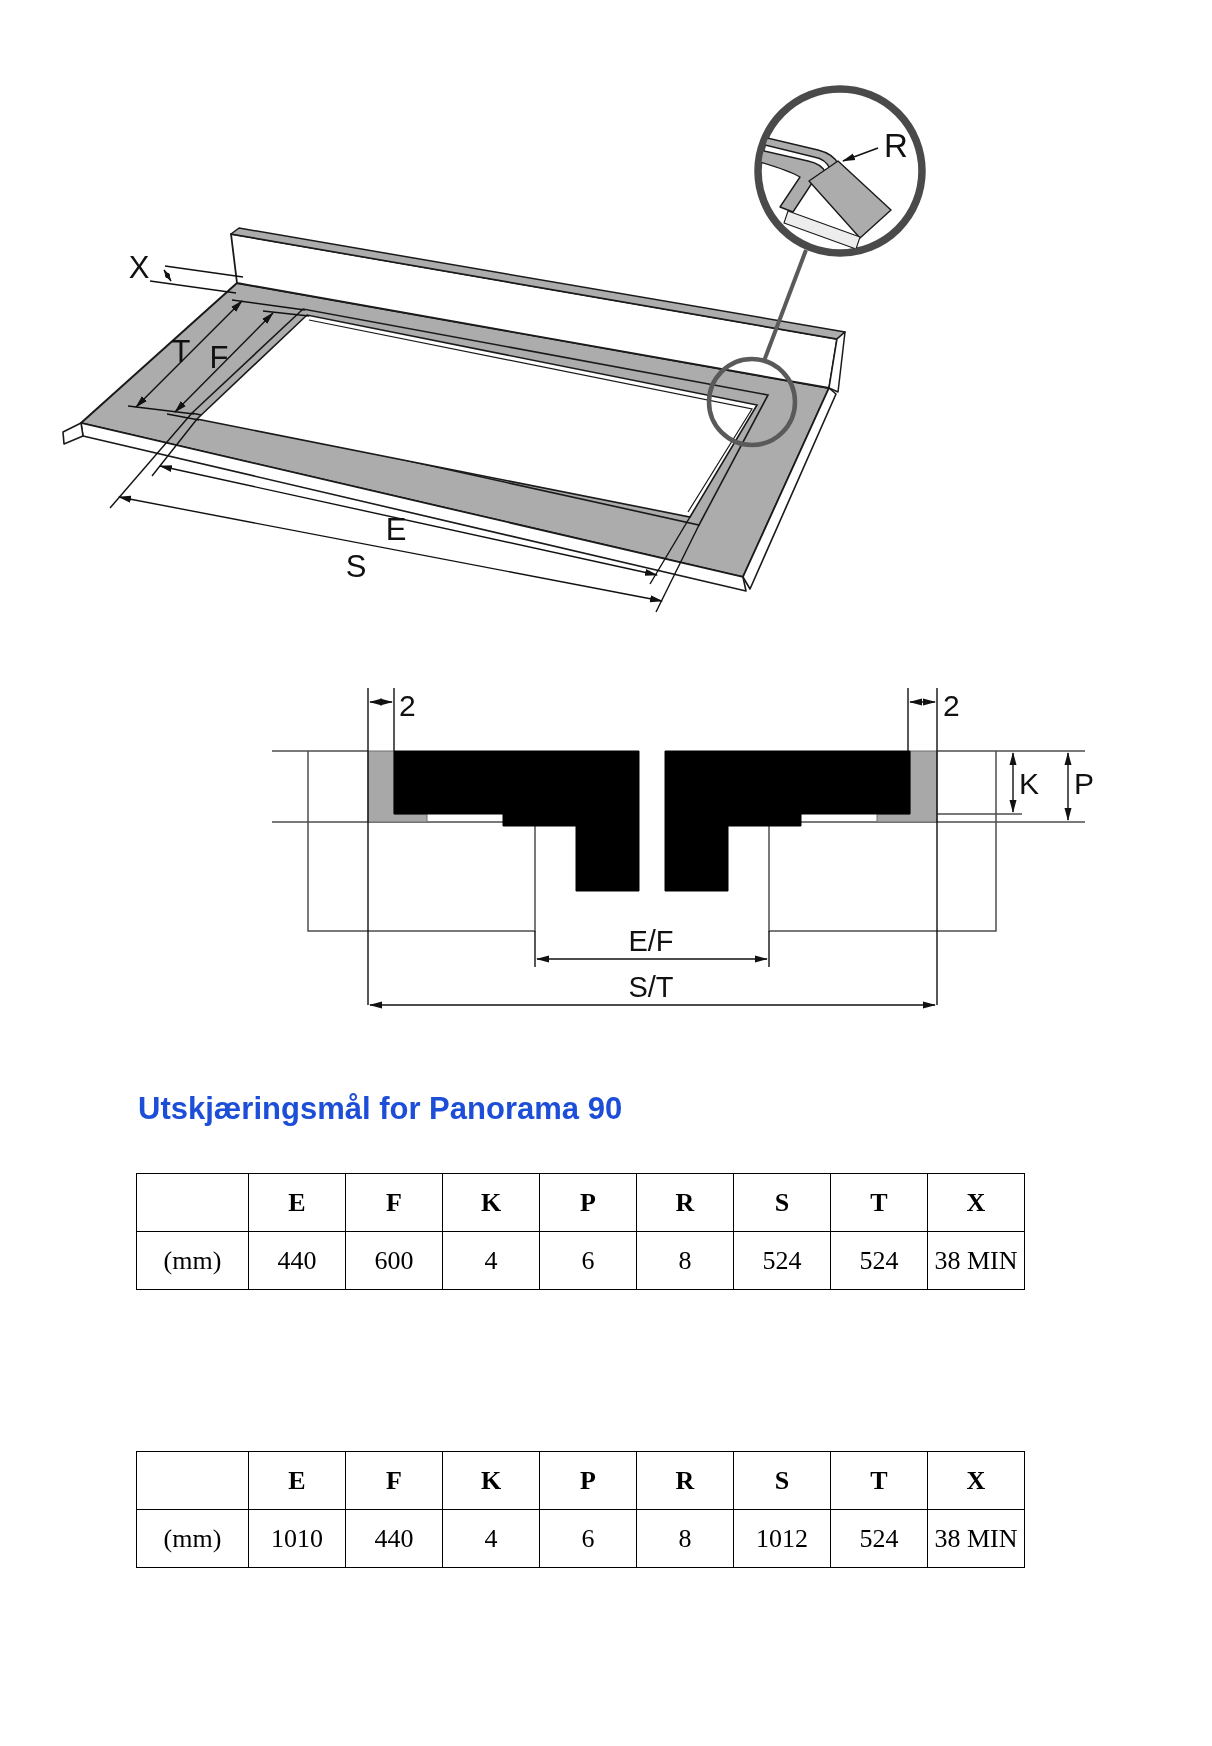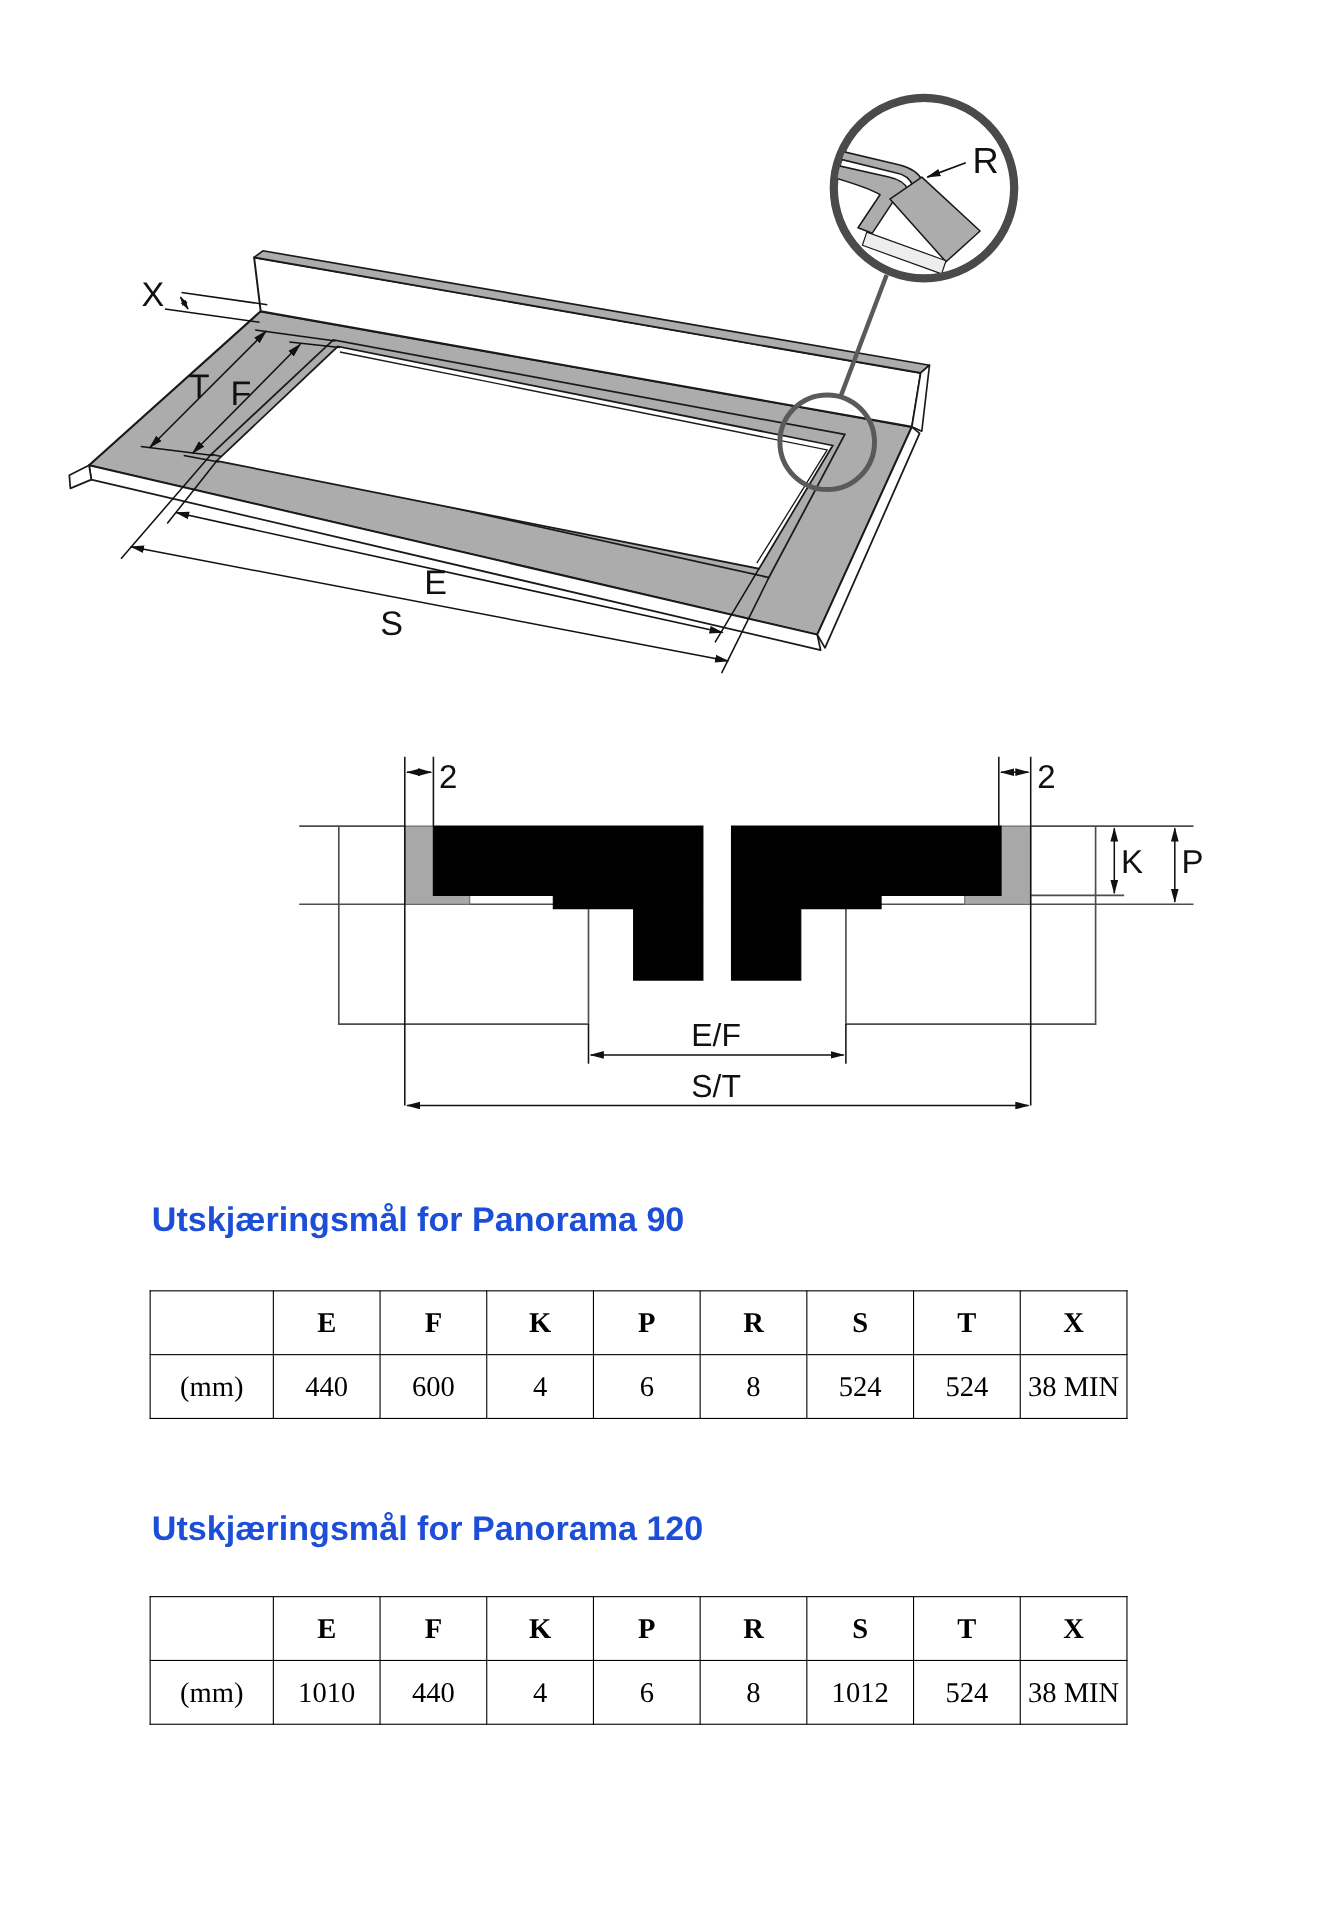--- a/index.html
+++ b/index.html
@@ -203,21 +203,20 @@
       <td>4</td>
       <td>6</td>
       <td>8</td>
       <td>524</td>
       <td>524</td>
       <td>38 MIN</td>
     </tr>
   </tbody>
     </table>
 
-  <div class="heading" style="top:1372px">Utskjæringsmål for Panorama 120</div>
 
   <table class="dims" style="top:1451px">
     <colgroup>
         <col class="c0">
         <col class="cn">
         <col class="cn">
         <col class="cn">
         <col class="cn">
         <col class="cn">
         <col class="cn">

